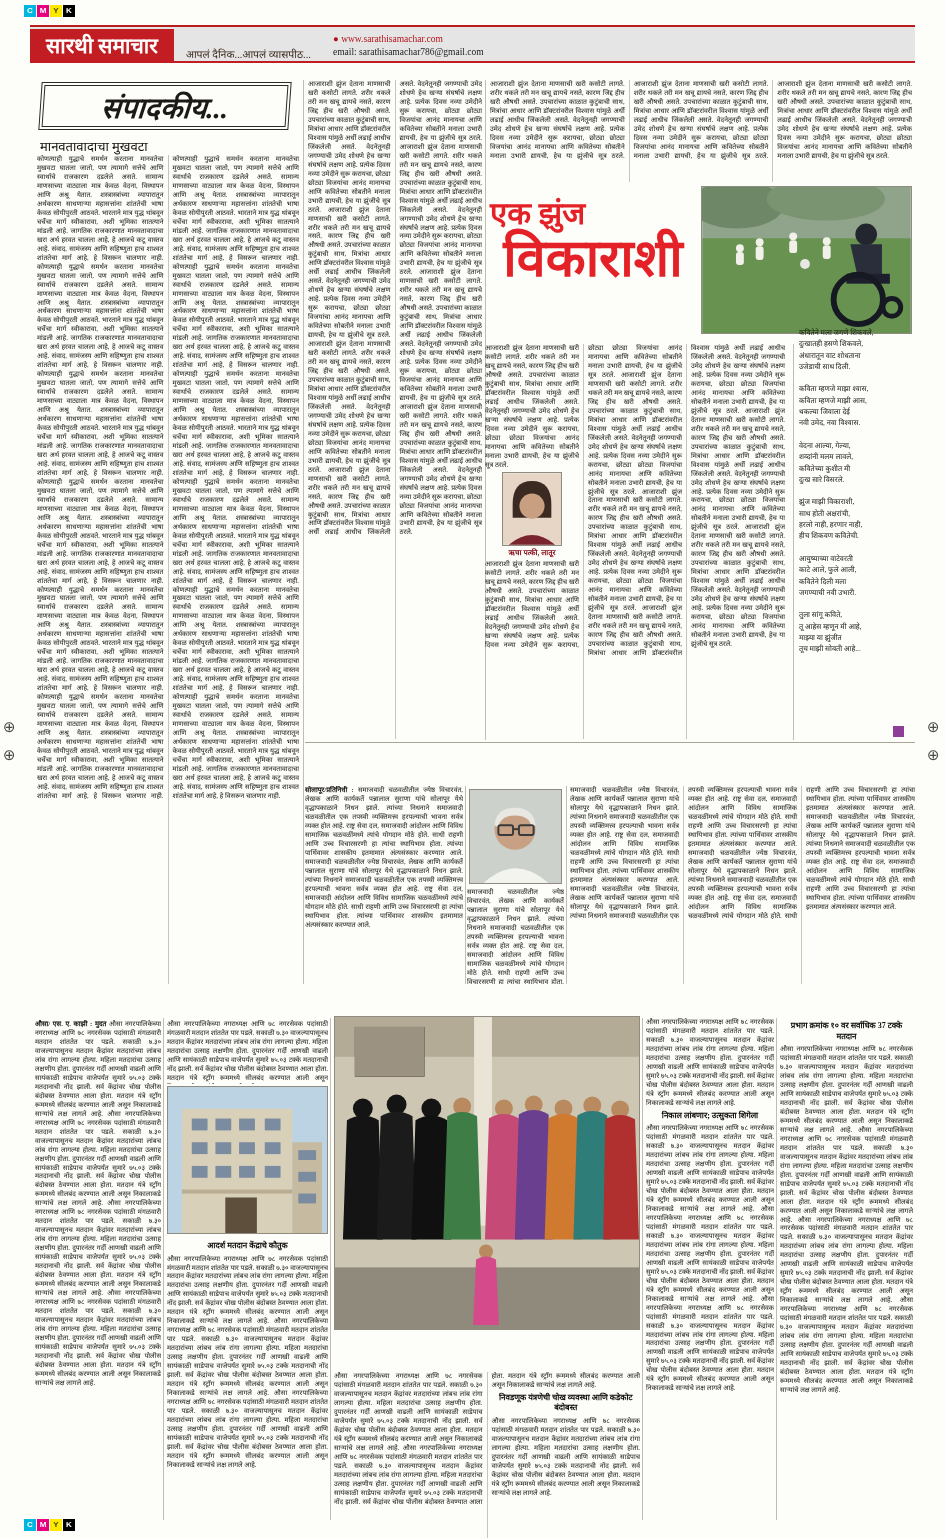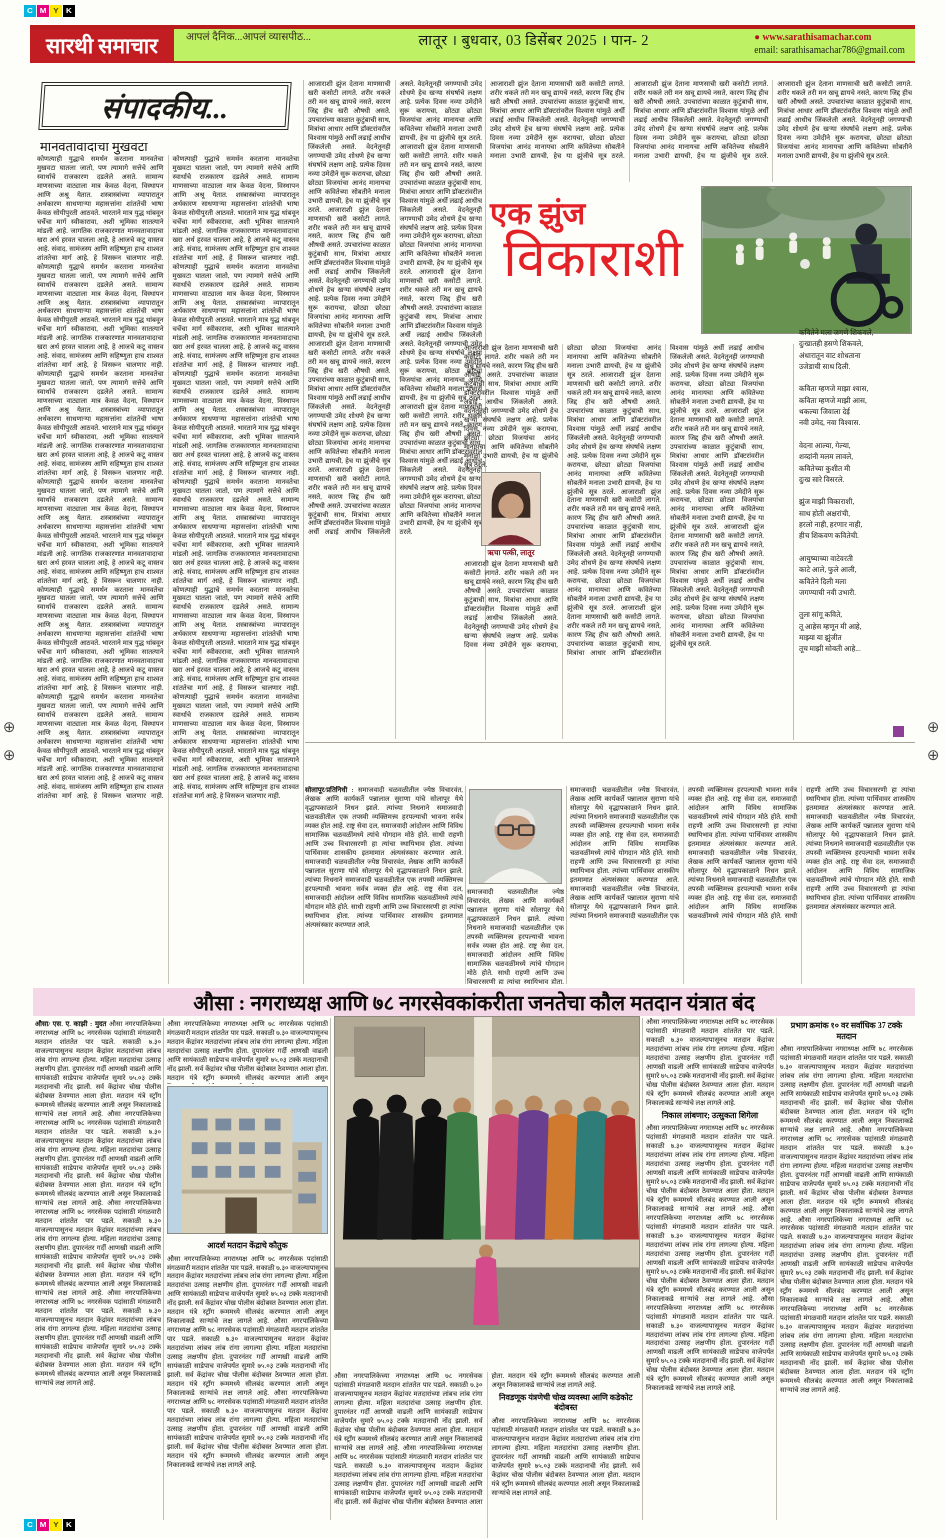--- a/index.html
+++ b/index.html
@@ -7,33 +7,33 @@
   .page{position:relative;width:945px;height:1538px;background:#fdfdfa;margin:0 auto;overflow:hidden;box-shadow:0 0 6px rgba(0,0,0,.3)}
   .abs{position:absolute}
   .body-text{font-size:6.8px;line-height:1.32;text-align:justify;color:#17140f;overflow:hidden}
   .cols2{column-count:2;column-gap:9px;column-rule:1px solid #c9c4b8}
   .cols3{column-count:3;column-gap:9px;column-rule:1px solid #c9c4b8}
   .vline{width:0;border-left:1px solid #c2bdb1}
   .hline{height:0;border-top:1px solid #a9a598}
   .dl{font-weight:bold}
   .subhead{display:block;font-weight:bold;font-size:8px;text-align:center;margin:3px 0;color:#0d0b08}
   
-  .masthead{display:flex;align-items:flex-start;background:#bef264;border-top:4px solid #b91c1c;border-bottom:2px solid #c21d23}
+  .masthead{display:flex;align-items:flex-end;background:#e5e5e5;border-top:2px solid #b91c1c;border-bottom:2px solid #c21d23}
   .mh-name{background:#c21d23;color:#fff;font-weight:bold;font-size:21px;padding:2px 16px;display:flex;align-items:center;white-space:nowrap}
   .mh-tagline{font-size:10.5px;color:#3c2b1f;display:flex;align-items:center;padding:0 12px;white-space:nowrap}
   .mh-edition{flex:1;display:flex;align-items:center;justify-content:center;font-size:14.5px;color:#171717;letter-spacing:.4px;white-space:nowrap}
   .mh-right{display:flex;flex-direction:column;justify-content:center;padding:2px 10px;font-size:9.5px;line-height:1.35;white-space:nowrap}
-  .mh-web{color:#b01217;font-weight:bold}
+  .mh-web{color:#b01217;font-weight:normal}
   .mh-email{color:#222}
   
   .ed-label{font-style:italic;font-weight:bold;font-size:29px;display:flex;align-items:center;justify-content:center;border:4px double #2c2a26;color:#1c1a16;transform:skewX(-4deg)}
   .ed-title{font-weight:normal;font-size:13px;color:#121008}
   
   .hl1{font-size:31px;font-weight:bold;color:#e42127;text-align:left;line-height:1.15}
-  .hl2{font-size:52px;font-weight:normal;color:#e42127;text-align:center;line-height:1.05}
+  .hl2{font-size:52px;font-weight:bold;color:#e42127;text-align:center;line-height:1.05}
   .auth{width:64px;margin:2px auto 3px;break-inside:avoid;text-align:center}
   .auth svg{width:60px;height:74px;border:1px solid #8f8b80;display:block;margin:0 auto}
   .auth-cap{font-size:7.5px;font-weight:bold;color:#8a1420;margin-top:2px}
   .poem{font-size:7.3px;line-height:1.55;white-space:pre-line;color:#17140f;overflow:hidden}
   .endmark{background:#8d3f98}
   
   .obit-hl{font-size:21px;font-weight:bold;text-align:center;color:#0c0a07;white-space:nowrap}
   .photo-frame{border:1px solid #8f8b80;overflow:hidden;background:#ccc}
   .photo-frame svg{display:block;width:100%;height:100%}
   
@@ -65,21 +65,20 @@
       <span class="sw-k">K</span>
   </div>
   <div class="abs reg" style="left:3px;top:720px">⊕</div>
   <div class="abs reg" style="left:3px;top:748px">⊕</div>
   <div class="abs reg" style="left:927px;top:720px">⊕</div>
   <div class="abs reg" style="left:927px;top:748px">⊕</div>
 
   <div class="abs masthead" style="left:30px;top:25px;width:885px;height:38px">
     <div class="mh-name">सारथी समाचार</div>
     <div class="mh-tagline">आपलं दैनिक...आपलं व्यासपीठ...</div>
-    <div class="mh-edition">लातूर । बुधवार, 03 डिसेंबर 2025 । पान- 2</div>
     <div class="mh-right">
       <span class="mh-web"><span>●</span> <span>www.sarathisamachar.com</span></span>
       <span class="mh-email">email: sarathisamachar786@gmail.com</span>
     </div>
   </div>
 
   <div class="abs ed-label" style="left:40px;top:82px;width:250px;height:48px">संपादकीय...</div>
   <div class="abs ed-title" style="left:40px;top:137px;width:252px">मानवतावादाचा मुखवटा</div>
   <div class="abs body-text cols2" style="left:37px;top:155px;width:262px;height:829px">कोणत्याही युद्धाचे समर्थन करताना मानवतेचा मुखवटा घातला जातो, पण त्यामागे सत्तेचे आणि स्वार्थाचे राजकारण दडलेले असते. सामान्य माणसाच्या वाट्याला मात्र केवळ वेदना, विस्थापन आणि अश्रू येतात. शस्त्रास्त्रांच्या व्यापारातून अर्थकारण साधणाऱ्या महासत्तांना शांततेची भाषा केवळ सोयीपुरती आठवते. भारताने मात्र युद्ध थांबवून चर्चेचा मार्ग स्वीकारावा, अशी भूमिका सातत्याने मांडली आहे. जागतिक राजकारणात मानवतावादाचा खरा अर्थ हरवत चालला आहे, हे आजचे कटू वास्तव आहे. संवाद, सामंजस्य आणि सहिष्णुता हाच शाश्वत शांततेचा मार्ग आहे, हे विसरून चालणार नाही. कोणत्याही युद्धाचे समर्थन करताना मानवतेचा मुखवटा घातला जातो, पण त्यामागे सत्तेचे आणि स्वार्थाचे राजकारण दडलेले असते. सामान्य माणसाच्या वाट्याला मात्र केवळ वेदना, विस्थापन आणि अश्रू येतात. शस्त्रास्त्रांच्या व्यापारातून अर्थकारण साधणाऱ्या महासत्तांना शांततेची भाषा केवळ सोयीपुरती आठवते. भारताने मात्र युद्ध थांबवून चर्चेचा मार्ग स्वीकारावा, अशी भूमिका सातत्याने मांडली आहे. जागतिक राजकारणात मानवतावादाचा खरा अर्थ हरवत चालला आहे, हे आजचे कटू वास्तव आहे. संवाद, सामंजस्य आणि सहिष्णुता हाच शाश्वत शांततेचा मार्ग आहे, हे विसरून चालणार नाही. कोणत्याही युद्धाचे समर्थन करताना मानवतेचा मुखवटा घातला जातो, पण त्यामागे सत्तेचे आणि स्वार्थाचे राजकारण दडलेले असते. सामान्य माणसाच्या वाट्याला मात्र केवळ वेदना, विस्थापन आणि अश्रू येतात. शस्त्रास्त्रांच्या व्यापारातून अर्थकारण साधणाऱ्या महासत्तांना शांततेची भाषा केवळ सोयीपुरती आठवते. भारताने मात्र युद्ध थांबवून चर्चेचा मार्ग स्वीकारावा, अशी भूमिका सातत्याने मांडली आहे. जागतिक राजकारणात मानवतावादाचा खरा अर्थ हरवत चालला आहे, हे आजचे कटू वास्तव आहे. संवाद, सामंजस्य आणि सहिष्णुता हाच शाश्वत शांततेचा मार्ग आहे, हे विसरून चालणार नाही. कोणत्याही युद्धाचे समर्थन करताना मानवतेचा मुखवटा घातला जातो, पण त्यामागे सत्तेचे आणि स्वार्थाचे राजकारण दडलेले असते. सामान्य माणसाच्या वाट्याला मात्र केवळ वेदना, विस्थापन आणि अश्रू येतात. शस्त्रास्त्रांच्या व्यापारातून अर्थकारण साधणाऱ्या महासत्तांना शांततेची भाषा केवळ सोयीपुरती आठवते. भारताने मात्र युद्ध थांबवून चर्चेचा मार्ग स्वीकारावा, अशी भूमिका सातत्याने मांडली आहे. जागतिक राजकारणात मानवतावादाचा खरा अर्थ हरवत चालला आहे, हे आजचे कटू वास्तव आहे. संवाद, सामंजस्य आणि सहिष्णुता हाच शाश्वत शांततेचा मार्ग आहे, हे विसरून चालणार नाही. कोणत्याही युद्धाचे समर्थन करताना मानवतेचा मुखवटा घातला जातो, पण त्यामागे सत्तेचे आणि स्वार्थाचे राजकारण दडलेले असते. सामान्य माणसाच्या वाट्याला मात्र केवळ वेदना, विस्थापन आणि अश्रू येतात. शस्त्रास्त्रांच्या व्यापारातून अर्थकारण साधणाऱ्या महासत्तांना शांततेची भाषा केवळ सोयीपुरती आठवते. भारताने मात्र युद्ध थांबवून चर्चेचा मार्ग स्वीकारावा, अशी भूमिका सातत्याने मांडली आहे. जागतिक राजकारणात मानवतावादाचा खरा अर्थ हरवत चालला आहे, हे आजचे कटू वास्तव आहे. संवाद, सामंजस्य आणि सहिष्णुता हाच शाश्वत शांततेचा मार्ग आहे, हे विसरून चालणार नाही. कोणत्याही युद्धाचे समर्थन करताना मानवतेचा मुखवटा घातला जातो, पण त्यामागे सत्तेचे आणि स्वार्थाचे राजकारण दडलेले असते. सामान्य माणसाच्या वाट्याला मात्र केवळ वेदना, विस्थापन आणि अश्रू येतात. शस्त्रास्त्रांच्या व्यापारातून अर्थकारण साधणाऱ्या महासत्तांना शांततेची भाषा केवळ सोयीपुरती आठवते. भारताने मात्र युद्ध थांबवून चर्चेचा मार्ग स्वीकारावा, अशी भूमिका सातत्याने मांडली आहे. जागतिक राजकारणात मानवतावादाचा खरा अर्थ हरवत चालला आहे, हे आजचे कटू वास्तव आहे. संवाद, सामंजस्य आणि सहिष्णुता हाच शाश्वत शांततेचा मार्ग आहे, हे विसरून चालणार नाही. कोणत्याही युद्धाचे समर्थन करताना मानवतेचा मुखवटा घातला जातो, पण त्यामागे सत्तेचे आणि स्वार्थाचे राजकारण दडलेले असते. सामान्य माणसाच्या वाट्याला मात्र केवळ वेदना, विस्थापन आणि अश्रू येतात. शस्त्रास्त्रांच्या व्यापारातून अर्थकारण साधणाऱ्या महासत्तांना शांततेची भाषा केवळ सोयीपुरती आठवते. भारताने मात्र युद्ध थांबवून चर्चेचा मार्ग स्वीकारावा, अशी भूमिका सातत्याने मांडली आहे. जागतिक राजकारणात मानवतावादाचा खरा अर्थ हरवत चालला आहे, हे आजचे कटू वास्तव आहे. संवाद, सामंजस्य आणि सहिष्णुता हाच शाश्वत शांततेचा मार्ग आहे, हे विसरून चालणार नाही. कोणत्याही युद्धाचे समर्थन करताना मानवतेचा मुखवटा घातला जातो, पण त्यामागे सत्तेचे आणि स्वार्थाचे राजकारण दडलेले असते. सामान्य माणसाच्या वाट्याला मात्र केवळ वेदना, विस्थापन आणि अश्रू येतात. शस्त्रास्त्रांच्या व्यापारातून अर्थकारण साधणाऱ्या महासत्तांना शांततेची भाषा केवळ सोयीपुरती आठवते. भारताने मात्र युद्ध थांबवून चर्चेचा मार्ग स्वीकारावा, अशी भूमिका सातत्याने मांडली आहे. जागतिक राजकारणात मानवतावादाचा खरा अर्थ हरवत चालला आहे, हे आजचे कटू वास्तव आहे. संवाद, सामंजस्य आणि सहिष्णुता हाच शाश्वत शांततेचा मार्ग आहे, हे विसरून चालणार नाही. कोणत्याही युद्धाचे समर्थन करताना मानवतेचा मुखवटा घातला जातो, पण त्यामागे सत्तेचे आणि स्वार्थाचे राजकारण दडलेले असते. सामान्य माणसाच्या वाट्याला मात्र केवळ वेदना, विस्थापन आणि अश्रू येतात. शस्त्रास्त्रांच्या व्यापारातून अर्थकारण साधणाऱ्या महासत्तांना शांततेची भाषा केवळ सोयीपुरती आठवते. भारताने मात्र युद्ध थांबवून चर्चेचा मार्ग स्वीकारावा, अशी भूमिका सातत्याने मांडली आहे. जागतिक राजकारणात मानवतावादाचा खरा अर्थ हरवत चालला आहे, हे आजचे कटू वास्तव आहे. संवाद, सामंजस्य आणि सहिष्णुता हाच शाश्वत शांततेचा मार्ग आहे, हे विसरून चालणार नाही. कोणत्याही युद्धाचे समर्थन करताना मानवतेचा मुखवटा घातला जातो, पण त्यामागे सत्तेचे आणि स्वार्थाचे राजकारण दडलेले असते. सामान्य माणसाच्या वाट्याला मात्र केवळ वेदना, विस्थापन आणि अश्रू येतात. शस्त्रास्त्रांच्या व्यापारातून अर्थकारण साधणाऱ्या महासत्तांना शांततेची भाषा केवळ सोयीपुरती आठवते. भारताने मात्र युद्ध थांबवून चर्चेचा मार्ग स्वीकारावा, अशी भूमिका सातत्याने मांडली आहे. जागतिक राजकारणात मानवतावादाचा खरा अर्थ हरवत चालला आहे, हे आजचे कटू वास्तव आहे. संवाद, सामंजस्य आणि सहिष्णुता हाच शाश्वत शांततेचा मार्ग आहे, हे विसरून चालणार नाही. कोणत्याही युद्धाचे समर्थन करताना मानवतेचा मुखवटा घातला जातो, पण त्यामागे सत्तेचे आणि स्वार्थाचे राजकारण दडलेले असते. सामान्य माणसाच्या वाट्याला मात्र केवळ वेदना, विस्थापन आणि अश्रू येतात. शस्त्रास्त्रांच्या व्यापारातून अर्थकारण साधणाऱ्या महासत्तांना शांततेची भाषा केवळ सोयीपुरती आठवते. भारताने मात्र युद्ध थांबवून चर्चेचा मार्ग स्वीकारावा, अशी भूमिका सातत्याने मांडली आहे. जागतिक राजकारणात मानवतावादाचा खरा अर्थ हरवत चालला आहे, हे आजचे कटू वास्तव आहे. संवाद, सामंजस्य आणि सहिष्णुता हाच शाश्वत शांततेचा मार्ग आहे, हे विसरून चालणार नाही. कोणत्याही युद्धाचे समर्थन करताना मानवतेचा मुखवटा घातला जातो, पण त्यामागे सत्तेचे आणि स्वार्थाचे राजकारण दडलेले असते. सामान्य माणसाच्या वाट्याला मात्र केवळ वेदना, विस्थापन आणि अश्रू येतात. शस्त्रास्त्रांच्या व्यापारातून अर्थकारण साधणाऱ्या महासत्तांना शांततेची भाषा केवळ सोयीपुरती आठवते. भारताने मात्र युद्ध थांबवून चर्चेचा मार्ग स्वीकारावा, अशी भूमिका सातत्याने मांडली आहे. जागतिक राजकारणात मानवतावादाचा खरा अर्थ हरवत चालला आहे, हे आजचे कटू वास्तव आहे. संवाद, सामंजस्य आणि सहिष्णुता हाच शाश्वत शांततेचा मार्ग आहे, हे विसरून चालणार नाही.</div>
   <div class="abs vline" style="left:303px;top:80px;height:904px"></div>
@@ -114,21 +113,21 @@
       <g>
         <circle cx="166" cy="48" r="11" fill="#23262f"></circle>
         <path d="M150 58 h32 v36 h-24 z" fill="#2a2d3a"></path>
         <rect x="146" y="88" width="44" height="10" fill="#1d202c"></rect>
         <circle cx="158" cy="114" r="25" fill="none" stroke="#161922" stroke-width="6"></circle>
         <circle cx="192" cy="122" r="9" fill="none" stroke="#161922" stroke-width="5"></circle>
       </g>
     </svg>
   </div>
 
-  <div class="abs body-text cols3" style="left:464px;top:344px;width:300px;height:395px">
+  <div class="abs body-text cols3" style="left:485px;top:344px;width:300px;height:395px">
     <span>आजाराशी झुंज देताना माणसाची खरी कसोटी लागते. शरीर थकले तरी मन खचू द्यायचे नसते, कारण जिद्द हीच खरी औषधी असते. उपचारांच्या काळात कुटुंबाची साथ, मित्रांचा आधार आणि डॉक्टरांवरील विश्वास यांमुळे अर्धी लढाई आधीच जिंकलेली असते. वेदनेतूनही जगण्याची उमेद शोधणे हेच खऱ्या संघर्षाचे लक्षण आहे. प्रत्येक दिवस नव्या उमेदीने सुरू करायचा, छोट्या छोट्या विजयांचा आनंद मानायचा आणि कवितेच्या सोबतीने मनाला उभारी द्यायची, हेच या झुंजीचे सूत्र ठरले.</span>
     <div class="auth">
       <svg viewBox="0 0 60 74">
         <rect width="60" height="74" fill="#e7d5c6"></rect>
         <path d="M10 32 q0-24 20-24 q20 0 20 24 v14 h-40z" fill="#3a2a22"></path>
         <circle cx="30" cy="34" r="13" fill="#c99f81"></circle>
         <path d="M6 74 q24-20 48 0z" fill="#7a2430"></path>
       </svg>
       <div class="auth-cap">ऋचा पत्की, लातूर</div>
     </div>
@@ -184,21 +183,20 @@
       <rect x="50" y="36" width="15" height="10" rx="2" fill="none" stroke="#3a3a3a" stroke-width="2"></rect>
       <line x1="44" y1="40" x2="50" y2="40" stroke="#3a3a3a" stroke-width="2"></line>
       <path d="M14 95 q32-30 66 0z" fill="#f4f4ef"></path>
     </svg>
   </div>
   <div class="abs body-text" style="left:467px;top:888px;width:97px;height:96px">समाजवादी चळवळीतील ज्येष्ठ विचारवंत, लेखक आणि कार्यकर्ते पन्नालाल सुराणा यांचे सोलापूर येथे वृद्धापकाळाने निधन झाले. त्यांच्या निधनाने समाजवादी चळवळीतील एक तपस्वी व्यक्तिमत्त्व हरपल्याची भावना सर्वत्र व्यक्त होत आहे. राष्ट्र सेवा दल, समाजवादी आंदोलन आणि विविध सामाजिक चळवळींमध्ये त्यांचे योगदान मोठे होते. साधी राहणी आणि उच्च विचारसरणी हा त्यांचा स्थायिभाव होता. त्यांच्या पार्थिवावर शासकीय इतमामात अंत्यसंस्कार करण्यात आले.</div>
   <div class="abs vline" style="left:566px;top:786px;height:198px"></div>
 
   <div class="abs body-text cols3" style="left:570px;top:786px;width:345px;height:198px">समाजवादी चळवळीतील ज्येष्ठ विचारवंत, लेखक आणि कार्यकर्ते पन्नालाल सुराणा यांचे सोलापूर येथे वृद्धापकाळाने निधन झाले. त्यांच्या निधनाने समाजवादी चळवळीतील एक तपस्वी व्यक्तिमत्त्व हरपल्याची भावना सर्वत्र व्यक्त होत आहे. राष्ट्र सेवा दल, समाजवादी आंदोलन आणि विविध सामाजिक चळवळींमध्ये त्यांचे योगदान मोठे होते. साधी राहणी आणि उच्च विचारसरणी हा त्यांचा स्थायिभाव होता. त्यांच्या पार्थिवावर शासकीय इतमामात अंत्यसंस्कार करण्यात आले. समाजवादी चळवळीतील ज्येष्ठ विचारवंत, लेखक आणि कार्यकर्ते पन्नालाल सुराणा यांचे सोलापूर येथे वृद्धापकाळाने निधन झाले. त्यांच्या निधनाने समाजवादी चळवळीतील एक तपस्वी व्यक्तिमत्त्व हरपल्याची भावना सर्वत्र व्यक्त होत आहे. राष्ट्र सेवा दल, समाजवादी आंदोलन आणि विविध सामाजिक चळवळींमध्ये त्यांचे योगदान मोठे होते. साधी राहणी आणि उच्च विचारसरणी हा त्यांचा स्थायिभाव होता. त्यांच्या पार्थिवावर शासकीय इतमामात अंत्यसंस्कार करण्यात आले. समाजवादी चळवळीतील ज्येष्ठ विचारवंत, लेखक आणि कार्यकर्ते पन्नालाल सुराणा यांचे सोलापूर येथे वृद्धापकाळाने निधन झाले. त्यांच्या निधनाने समाजवादी चळवळीतील एक तपस्वी व्यक्तिमत्त्व हरपल्याची भावना सर्वत्र व्यक्त होत आहे. राष्ट्र सेवा दल, समाजवादी आंदोलन आणि विविध सामाजिक चळवळींमध्ये त्यांचे योगदान मोठे होते. साधी राहणी आणि उच्च विचारसरणी हा त्यांचा स्थायिभाव होता. त्यांच्या पार्थिवावर शासकीय इतमामात अंत्यसंस्कार करण्यात आले. समाजवादी चळवळीतील ज्येष्ठ विचारवंत, लेखक आणि कार्यकर्ते पन्नालाल सुराणा यांचे सोलापूर येथे वृद्धापकाळाने निधन झाले. त्यांच्या निधनाने समाजवादी चळवळीतील एक तपस्वी व्यक्तिमत्त्व हरपल्याची भावना सर्वत्र व्यक्त होत आहे. राष्ट्र सेवा दल, समाजवादी आंदोलन आणि विविध सामाजिक चळवळींमध्ये त्यांचे योगदान मोठे होते. साधी राहणी आणि उच्च विचारसरणी हा त्यांचा स्थायिभाव होता. त्यांच्या पार्थिवावर शासकीय इतमामात अंत्यसंस्कार करण्यात आले.</div>
 
-  <div class="abs strip" style="left:33px;top:988px;width:882px;height:28px">औसा : नगराध्यक्ष आणि ७८ नगरसेवकांकरीता जनतेचा कौल मतदान यंत्रात बंद</div>
 
   <div class="abs body-text" style="left:35px;top:1020px;width:126px;height:498px">
     <b class="dl">औसा/ एस. ए. काझी :  मुदत</b>
     <span>औसा नगरपालिकेच्या नगराध्यक्ष आणि ७८ नगरसेवक पदांसाठी मंगळवारी मतदान शांततेत पार पडले. सकाळी ७.३० वाजल्यापासूनच मतदान केंद्रांवर मतदारांच्या लांबच लांब रांगा लागल्या होत्या. महिला मतदारांचा उत्साह लक्षणीय होता. दुपारनंतर गर्दी आणखी वाढली आणि सायंकाळी साडेपाच वाजेपर्यंत सुमारे ७५.०३ टक्के मतदानाची नोंद झाली. सर्व केंद्रांवर चोख पोलीस बंदोबस्त ठेवण्यात आला होता. मतदान यंत्रे स्ट्राँग रूममध्ये सीलबंद करण्यात आली असून निकालाकडे साऱ्यांचे लक्ष लागले आहे. औसा नगरपालिकेच्या नगराध्यक्ष आणि ७८ नगरसेवक पदांसाठी मंगळवारी मतदान शांततेत पार पडले. सकाळी ७.३० वाजल्यापासूनच मतदान केंद्रांवर मतदारांच्या लांबच लांब रांगा लागल्या होत्या. महिला मतदारांचा उत्साह लक्षणीय होता. दुपारनंतर गर्दी आणखी वाढली आणि सायंकाळी साडेपाच वाजेपर्यंत सुमारे ७५.०३ टक्के मतदानाची नोंद झाली. सर्व केंद्रांवर चोख पोलीस बंदोबस्त ठेवण्यात आला होता. मतदान यंत्रे स्ट्राँग रूममध्ये सीलबंद करण्यात आली असून निकालाकडे साऱ्यांचे लक्ष लागले आहे. औसा नगरपालिकेच्या नगराध्यक्ष आणि ७८ नगरसेवक पदांसाठी मंगळवारी मतदान शांततेत पार पडले. सकाळी ७.३० वाजल्यापासूनच मतदान केंद्रांवर मतदारांच्या लांबच लांब रांगा लागल्या होत्या. महिला मतदारांचा उत्साह लक्षणीय होता. दुपारनंतर गर्दी आणखी वाढली आणि सायंकाळी साडेपाच वाजेपर्यंत सुमारे ७५.०३ टक्के मतदानाची नोंद झाली. सर्व केंद्रांवर चोख पोलीस बंदोबस्त ठेवण्यात आला होता. मतदान यंत्रे स्ट्राँग रूममध्ये सीलबंद करण्यात आली असून निकालाकडे साऱ्यांचे लक्ष लागले आहे. औसा नगरपालिकेच्या नगराध्यक्ष आणि ७८ नगरसेवक पदांसाठी मंगळवारी मतदान शांततेत पार पडले. सकाळी ७.३० वाजल्यापासूनच मतदान केंद्रांवर मतदारांच्या लांबच लांब रांगा लागल्या होत्या. महिला मतदारांचा उत्साह लक्षणीय होता. दुपारनंतर गर्दी आणखी वाढली आणि सायंकाळी साडेपाच वाजेपर्यंत सुमारे ७५.०३ टक्के मतदानाची नोंद झाली. सर्व केंद्रांवर चोख पोलीस बंदोबस्त ठेवण्यात आला होता. मतदान यंत्रे स्ट्राँग रूममध्ये सीलबंद करण्यात आली असून निकालाकडे साऱ्यांचे लक्ष लागले आहे.</span>
   </div>
   <div class="abs vline" style="left:163px;top:1018px;height:502px"></div>
 
   <div class="abs body-text" style="left:167px;top:1020px;width:161px;height:64px">औसा नगरपालिकेच्या नगराध्यक्ष आणि ७८ नगरसेवक पदांसाठी मंगळवारी मतदान शांततेत पार पडले. सकाळी ७.३० वाजल्यापासूनच मतदान केंद्रांवर मतदारांच्या लांबच लांब रांगा लागल्या होत्या. महिला मतदारांचा उत्साह लक्षणीय होता. दुपारनंतर गर्दी आणखी वाढली आणि सायंकाळी साडेपाच वाजेपर्यंत सुमारे ७५.०३ टक्के मतदानाची नोंद झाली. सर्व केंद्रांवर चोख पोलीस बंदोबस्त ठेवण्यात आला होता. मतदान यंत्रे स्ट्राँग रूममध्ये सीलबंद करण्यात आली असून निकालाकडे साऱ्यांचे लक्ष लागले आहे.</div>
 
   <div class="abs photo-frame" style="left:167px;top:1086px;width:161px;height:148px">

